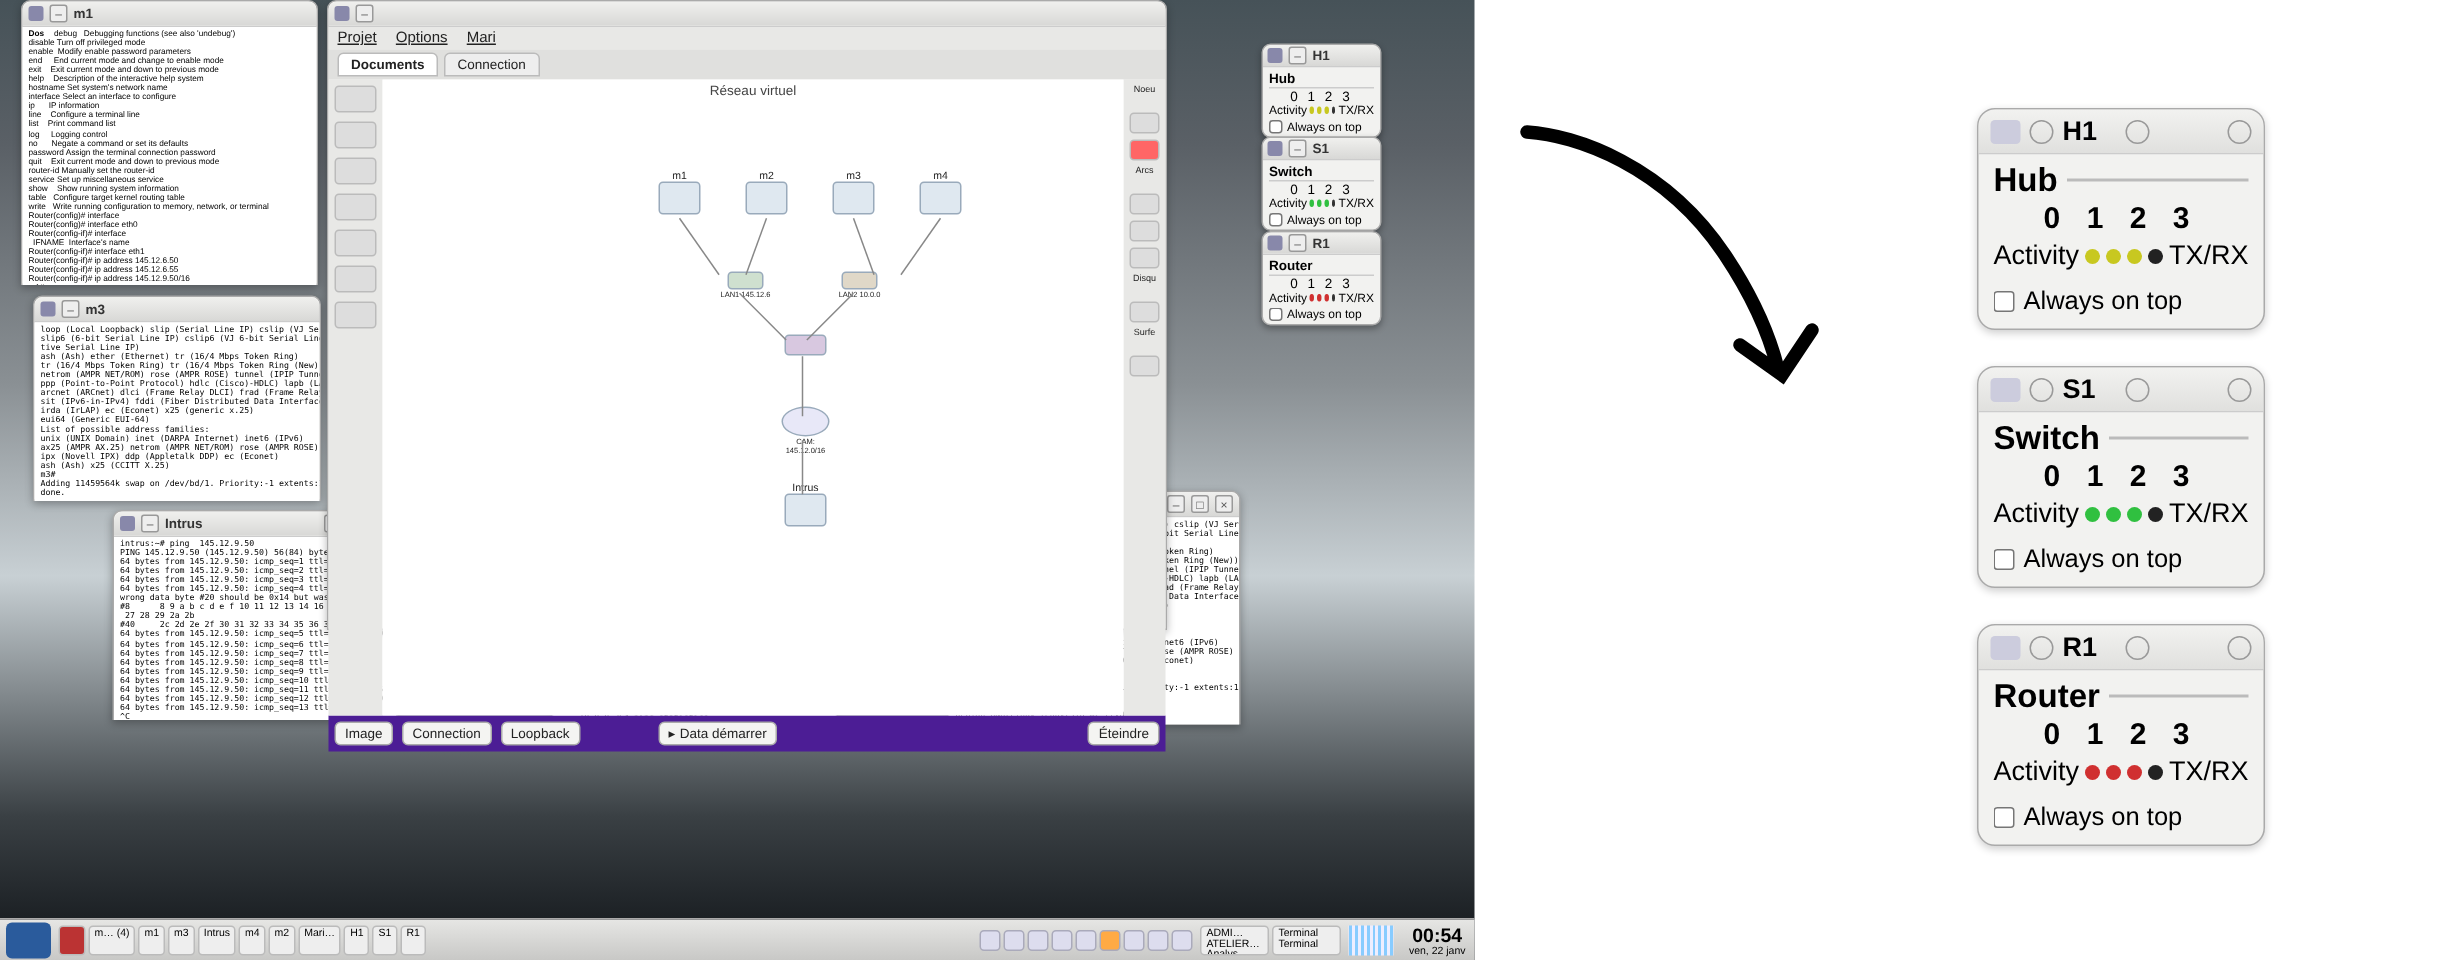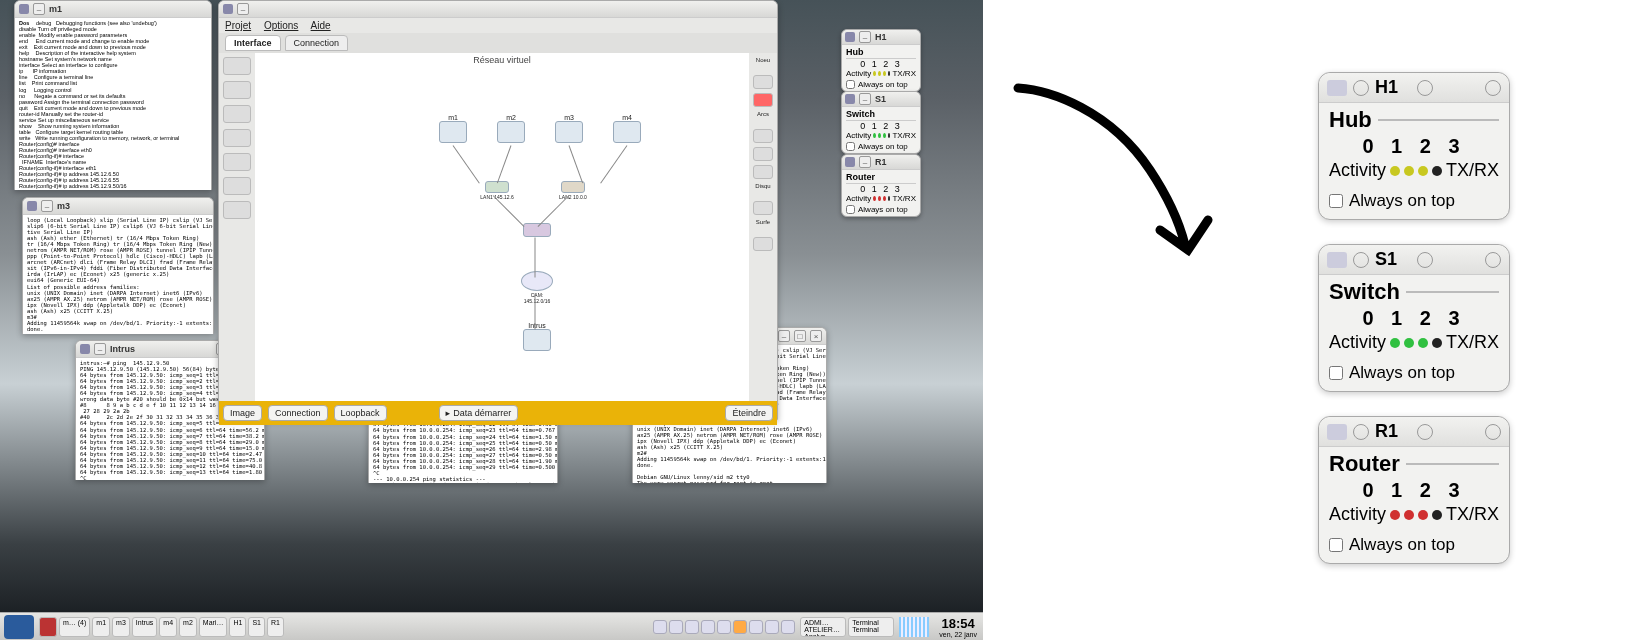--- a/index.html
+++ b/index.html
@@ -12,32 +12,32 @@
 .titlebar .ttext { flex:1; font-size:9px; font-weight:bold; color:#333; }
 .titlebar .wbtn { width:12px; height:12px; border:1px solid #999; border-radius:2px; background:#eee; display:flex; align-items:center; justify-content:center; font-size:8px; color:#555; }
 .term-body { background:#fff; color:#000; padding:2px 4px; font-family:monospace; font-size:5.5px; line-height:1.1; white-space:pre; overflow:hidden; }
 
 .mario { left:218px; top:0; width:560px; height:420px; }
 .mario .menubar { padding:2px 6px; font-size:10px; background:#e8e8e6; }
 .mario .menubar span { margin-right:10px; text-decoration:underline; }
 .mario .tabs { display:flex; gap:4px; padding:2px 6px; background:#e0e0de; font-size:9px; }
 .mario .tabs .tab { padding:2px 8px; background:#eee; border:1px solid #bbb; border-radius:4px 4px 0 0; }
 .mario .tabs .tab.active { background:#fff; font-weight:bold; }
-.mario .canvas-wrap { display:flex; height:348px;border-radius:15px; }
+.mario .canvas-wrap { display:flex; height:424px;border-radius:15px; }
 .mario .lefttools { width:36px; background:#e8e8e6; display:flex; flex-direction:column; gap:6px; padding:4px; }
 .mario .lefttools div { height:18px; background:#ddd; border:1px solid #bbb; border-radius:3px; }
 .mario .canvas { flex:1; background:#fff; position:relative; }
 .mario .canvas-title { text-align:center; font-size:9px; padding:2px; color:#444; }
 .mario .righttools { width:28px; background:#e8e8e6; display:flex; flex-direction:column; gap:4px; padding:4px; font-size:6px; text-align:center; }
 .mario .righttools div { height:14px; background:#ddd; border:1px solid #bbb; border-radius:3px; }
 .node { position:absolute; width:36px; text-align:center; }
 .node .box { width:28px; height:22px; margin:0 auto; background:#dfe8f0; border:1px solid #9ab; border-radius:3px; }
 .node .lbl { font-size:7px; margin-top:1px; }
 .link { position:absolute; background:#888; height:1px; transform-origin:left center; }
-.mario .bottombar { padding:4px; background:#eab308; display:flex; gap:6px; align-items:center; font-size:9px; }
+.mario .bottombar { padding:4px; background:#4c1d95; display:flex; gap:6px; align-items:center; font-size:9px; }
 .mario .bottombar .btn { padding:2px 6px; border:1px solid #aaa; border-radius:4px; background:#f4f4f2; }
 .mario .bottombar .play { display:inline-flex; align-items:center; gap:3px; }
 
 
 .hsr { background:#f2f2f0; border:1px solid #aaa; border-radius:6px; box-shadow:0 2px 4px rgba(0,0,0,.3); position:absolute; font-size:8px; }
 .hsr .titlebar { padding:1px 3px; }
 .hsr .body { padding:2px 4px; }
 .hsr .namerow { font-weight:bold; font-size:9px; border-bottom:1px solid #ccc; padding-bottom:1px; }
 .hsr .numrow { text-align:center; font-size:9px; letter-spacing:2px; }
 .hsr .actrow { display:flex; align-items:center; gap:2px; font-size:8px; }
@@ -259,24 +259,24 @@
 </div>
 
 <div class="win mario">
   <div class="titlebar">
     <div class="ticon"></div>
     <div class="wbtn">–</div>
   </div>
   <div class="menubar">
     <span>Projet</span>
     <span>Options</span>
-    <span>Aide</span>
+    <span>Mari</span>
   </div>
   <div class="tabs">
-    <div class="tab active">Interface</div>
+    <div class="tab active">Documents</div>
     <div class="tab">Connection</div>
   </div>
   <div class="canvas-wrap">
     <div class="lefttools">
       <div></div>
       <div></div>
       <div></div>
       <div></div>
       <div></div>
       <div></div>
@@ -548,16 +548,16 @@
       <div></div>
   </div>
   <div class="tseg" style="white-space:pre;width:46px">ADMI…
 ATELIER…
 Analys…
 BRIGO…</div>
   <div class="tseg" style="white-space:pre;width:46px">Terminal
 Terminal</div>
   <div style="width:30px;height:20px;background:repeating-linear-gradient(90deg,#8cf,#8cf 2px,#eef 2px,#eef 4px);margin:0 4px"></div>
   <div class="clock">
-    <div class="time">18:54</div>
+    <div class="time">00:54</div>
     <div class="date">ven, 22 janv</div>
   </div>
 </div>
 
 </body></html>

